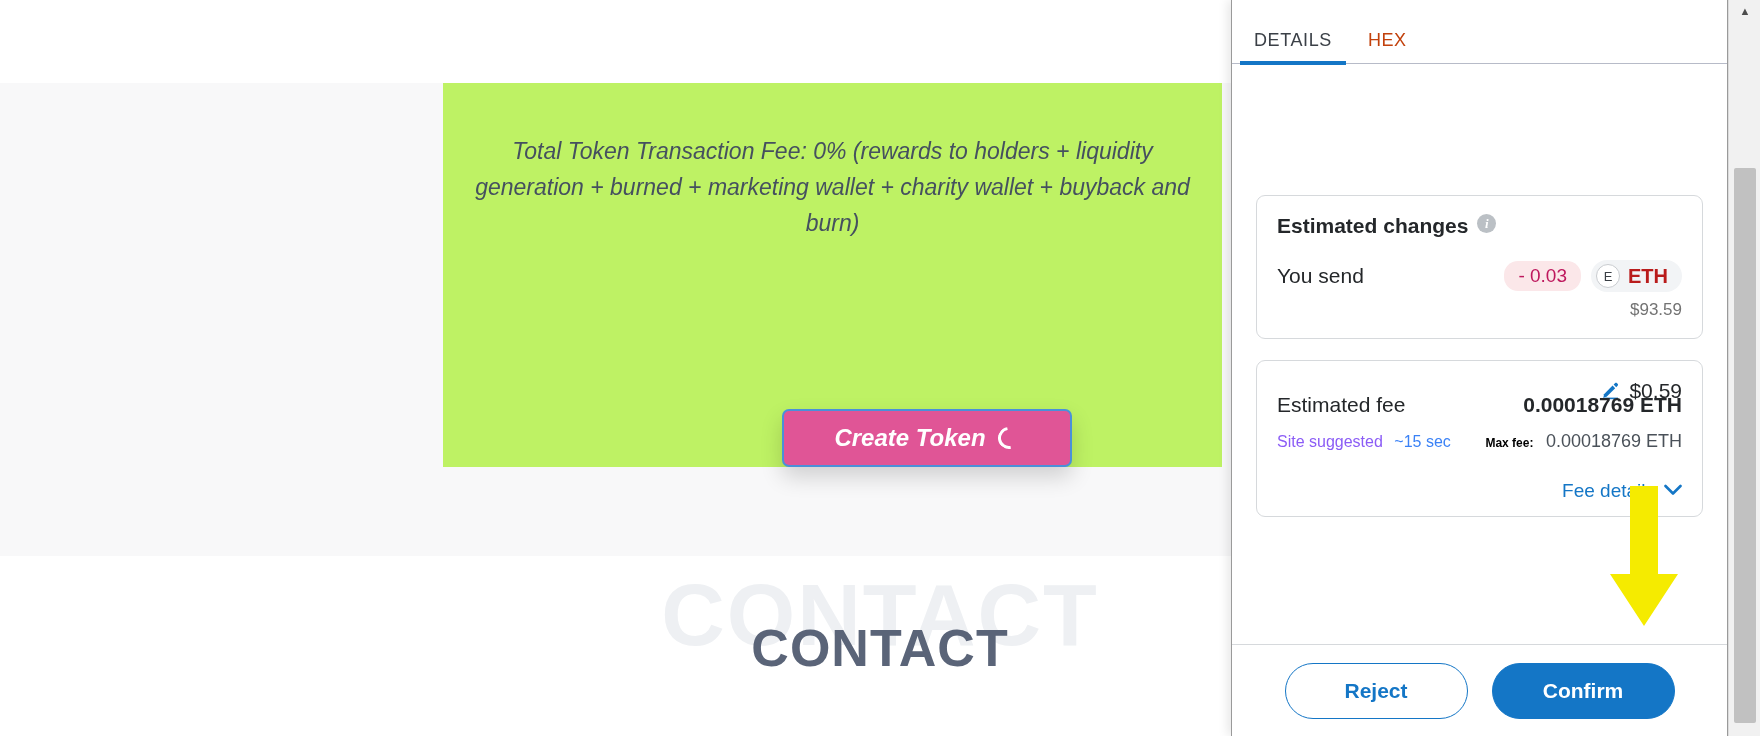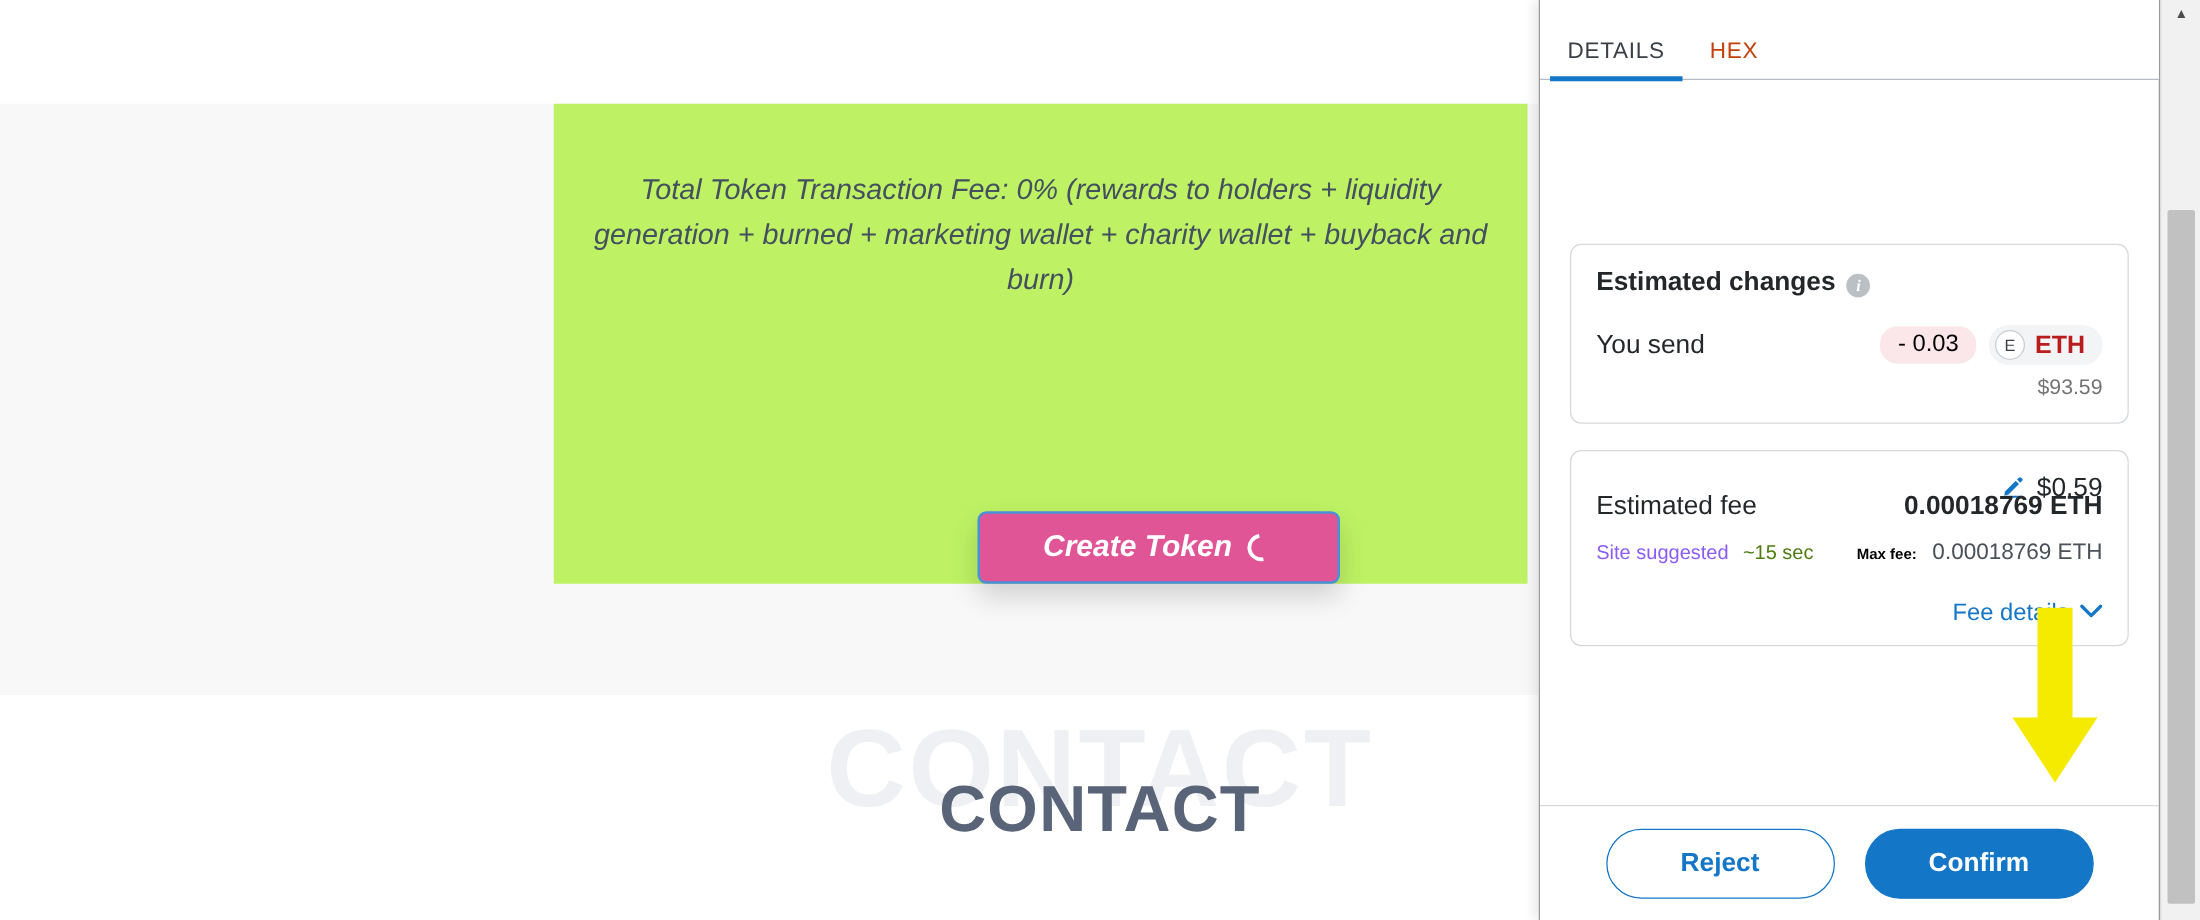--- a/index.html
+++ b/index.html
@@ -107,37 +107,37 @@
 
   .mm-card {
     border: 1px solid #d6d9dc; border-radius: 9px;
     background: #ffffff; padding: 18px 20px;
   }
   .mm-card.changes { margin-top: 131px; }
   .mm-card.fee { margin-top: 21px; padding-bottom: 14px; }
 
   .changes-title {
     font-size: 21px; font-weight: bold; color: #24272a;
-    display: flex; align-items: flex-end; gap: 9px;
+    display: flex; align-items: flex-start; gap: 9px;
   }
   .info-icon {
     width: 19px; height: 19px; border-radius: 50%;
     background: #bbc0c5; color: #ffffff;
     font-size: 13px; font-weight: bold; font-style: italic;
     display: inline-flex; align-items: center; justify-content: center;
     font-family: "Liberation Serif", serif;
   }
   .send-row {
     margin-top: 22px; display: flex; align-items: center;
     justify-content: space-between;
   }
   .send-label { font-size: 21px; color: #24272a; }
   .send-right { display: flex; align-items: center; gap: 10px; }
   .amount-pill {
-    background: #fbe7e9; color: #000000;
+    background: #fbe7e9; color: #be185d;
     border-radius: 14px; padding: 4px 14px;
     font-size: 19px; white-space: nowrap;
   }
   .token-pill {
     background: #f2f4f6; border-radius: 16px;
     padding: 4px 14px 4px 5px;
     display: flex; align-items: center; gap: 8px;
   }
   .token-avatar {
     width: 24px; height: 24px; border-radius: 50%;
@@ -160,21 +160,21 @@
     display: flex; justify-content: space-between; align-items: flex-start;
     margin-top: -10px;
   }
   .fee-label { font-size: 21px; color: #24272a; }
   .fee-eth { font-size: 21px; font-weight: bold; color: #24272a; }
   .fee-bottom {
     display: flex; justify-content: space-between; align-items: baseline;
     margin-top: 14px;
   }
   .site-suggested { font-size: 16px; color: #8b5cf6; }
-  .eta { font-size: 16px; color: #4d7c0f; margin-left: 7px; }
+  .eta { font-size: 16px; color: #3b82f6; margin-left: 7px; }
   .maxfee-label { font-size: 12px; font-weight: bold; color: #000000; }
   .maxfee-value { font-size: 18px; color: #4a5159; margin-left: 8px; }
   .fee-details-row {
     margin-top: 28px; display: flex; justify-content: flex-end;
   }
   .fee-details-link {
     font-size: 19px; color: #1476c6; cursor: pointer;
     display: flex; align-items: center; gap: 9px;
   }
   .chev { font-size: 16px; font-weight: bold; }

